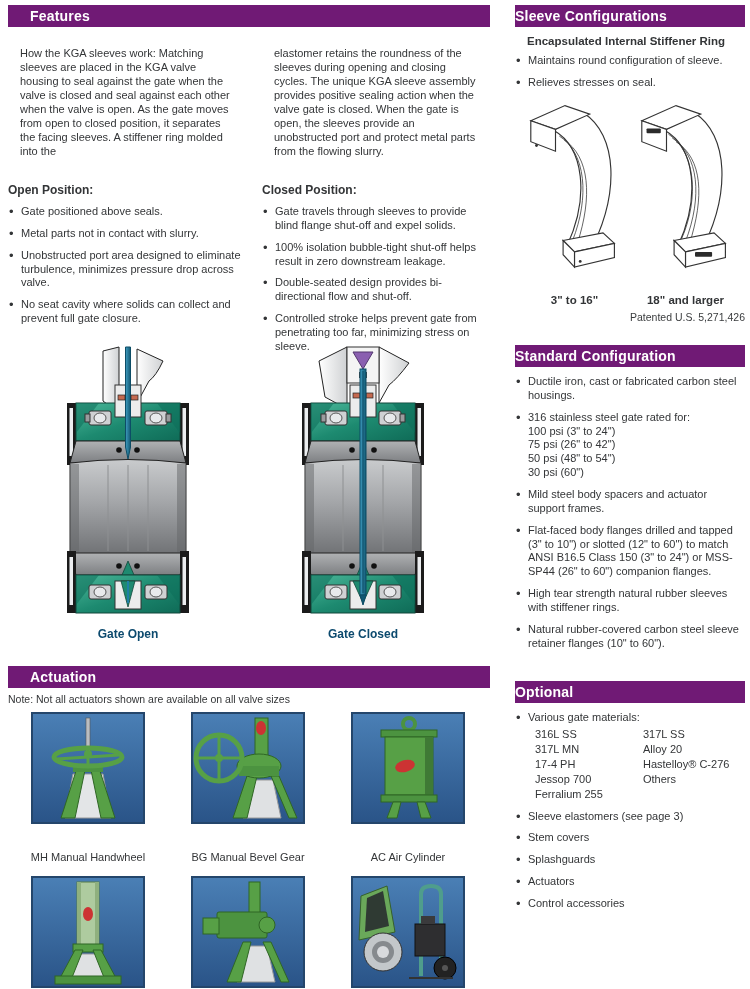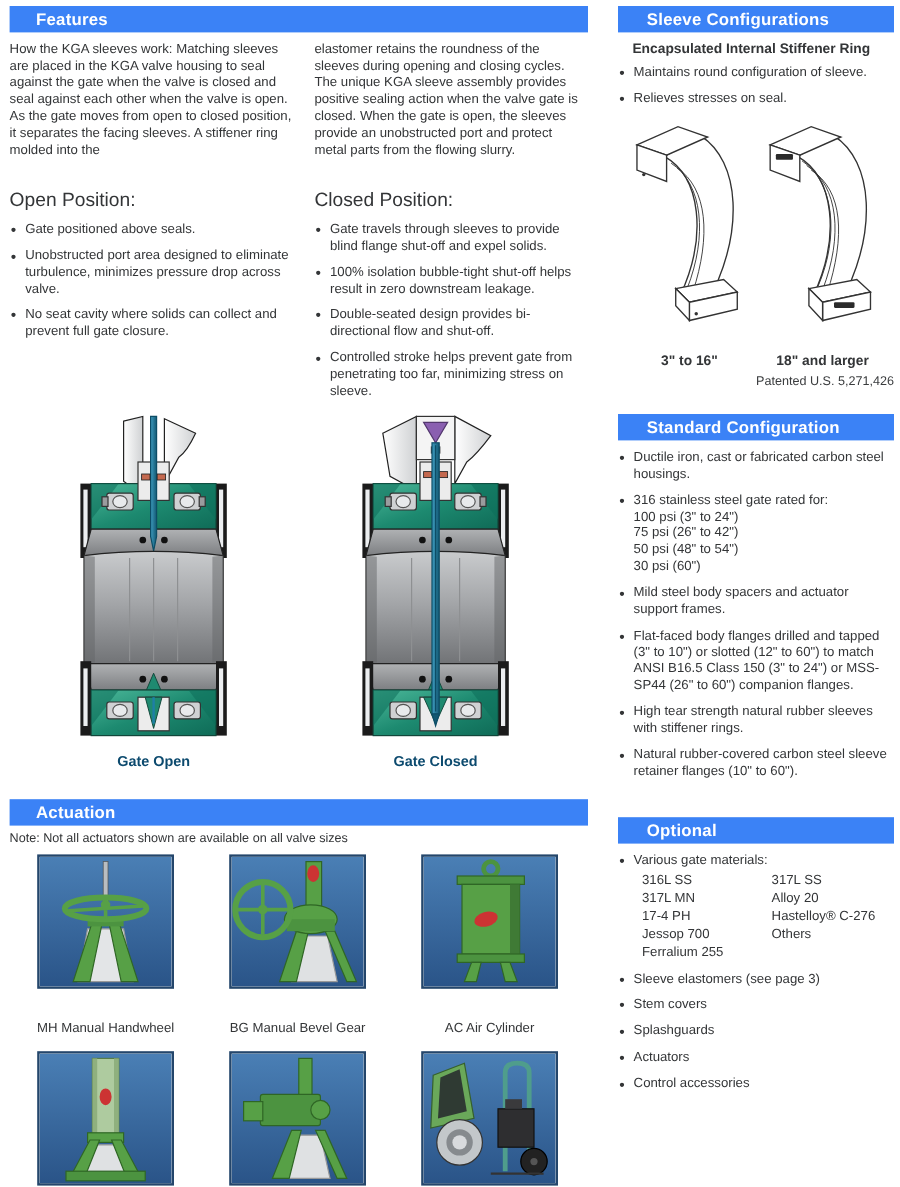--- a/index.html
+++ b/index.html
@@ -2,28 +2,28 @@
 <html><head>
 <meta charset="utf-8">
 <style>
   html,body{margin:0;padding:0;}
   body{
     width:750px;height:989px;position:relative;background:#ffffff;
     font-family:"Liberation Sans", sans-serif;color:#333537;overflow:hidden;
   }
   .abs{position:absolute;}
   .bar{
-    background:#3b82f6;color:#ffffff;font-weight:bold;font-size:14px;
+    background:#701a75;color:#ffffff;font-weight:bold;font-size:14px;
     height:22px;line-height:22px;padding-left:22px;letter-spacing:.2px;
     margin-bottom:8px;
   }
-  .bar.rbar{padding-left:24px;}
-  .body{font-size:11px;line-height:1.27;margin:0;}
+  .bar.rbar{padding-left:0;}
+  .body{font-size:11px;line-height:1.27;margin:12px;}
   .intro{height:124px;}
-  .subhead{font-size:16px;font-weight:normal;margin:0 0 8px 0;}
+  .subhead{font-size:12px;font-weight:bold;margin:0 0 8px 0;}
   .bullet{
     position:relative;padding-left:13px;font-size:11px;line-height:1.26;
     margin-bottom:8px;
   }
   .bullet::before{content:"\2022";position:absolute;left:1px;top:-1px;font-size:13px;}
   .subline{padding-left:13px;font-size:11px;line-height:1.26;}
   .sublines{margin:-4px 0 8px 0;}
   .twocol{display:flex;gap:18px;}
   .valvefig{position:absolute;top:0;text-align:center;}
   .valvefig svg{display:block;margin:0 auto;}
@@ -79,20 +79,21 @@
 
 <div class="abs" style="left:8px;top:5px;width:482px;">
   <div class="bar">
     <span>Features</span>
   </div>
   <div class="twocol">
     <div style="width:236px;">
       <p class="body intro">How the KGA sleeves work: Matching sleeves are placed in the KGA valve housing to seal against the gate when the valve is closed and seal against each other when the valve is open. As the gate moves from open to closed position, it separates the facing sleeves. A stiffener ring molded into the</p>
       <h3 class="subhead">Open Position:</h3>
       <div class="bullet">Gate positioned above seals.</div>
+      <div class="bullet">Metal parts not in contact with slurry.</div>
       <div class="bullet">Unobstructed port area designed to eliminate turbulence, minimizes pressure drop across valve.</div>
       <div class="bullet">No seat cavity where solids can collect and prevent full gate closure.</div>
     </div>
     <div style="width:228px;">
       <p class="body intro">elastomer retains the roundness of the sleeves during opening and closing cycles. The unique KGA sleeve assembly provides positive sealing action when the valve gate is closed. When the gate is open, the sleeves provide an unobstructed port and protect metal parts from the flowing slurry.</p>
       <h3 class="subhead">Closed Position:</h3>
       <div class="bullet">Gate travels through sleeves to provide blind flange shut-off and expel solids.</div>
       <div class="bullet">100% isolation bubble-tight shut-off helps result in zero downstream leakage.</div>
       <div class="bullet">Double-seated design provides bi-directional flow and shut-off.</div>
       <div class="bullet">Controlled stroke helps prevent gate from penetrating too far, minimizing stress on sleeve.</div>

